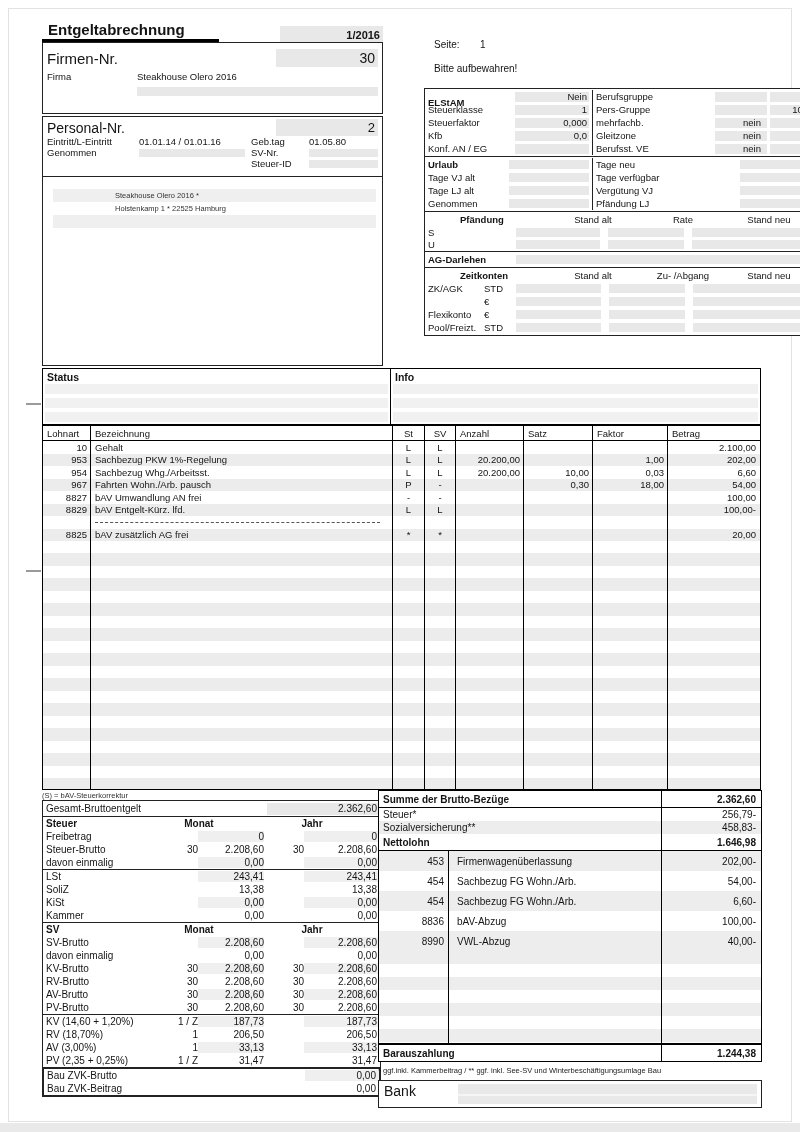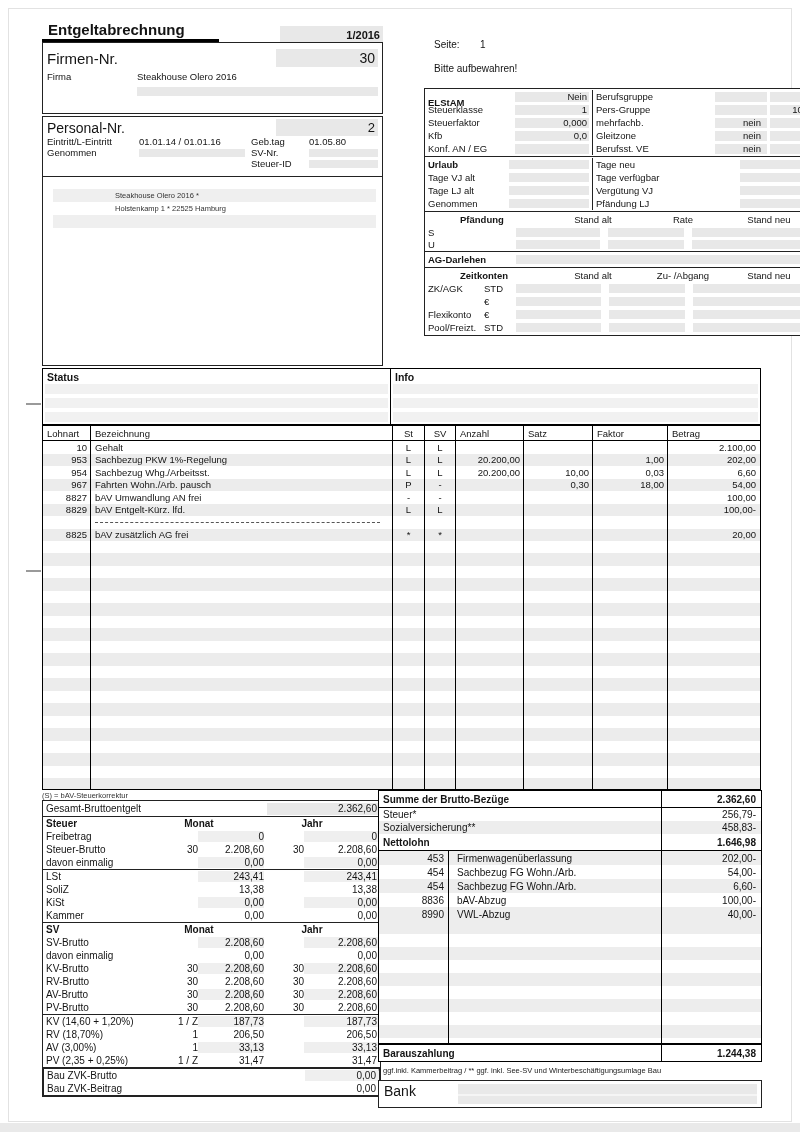--- a/index.html
+++ b/index.html
@@ -142,21 +142,21 @@
   .br{position:absolute;left:378px;top:790px;width:384px;font-size:10px;}
   .rsbox{border:1px solid #000;box-sizing:border-box;background:#fff;display:flex;flex-direction:column;height:272px;}
   .rrow2{display:flex;align-items:center;}
   .rrow2 .rl{flex:1;padding-left:4px;}
   .rrow2 .ra{width:100px;border-left:1px solid #000;box-sizing:border-box;text-align:right;padding-right:5px;align-self:stretch;display:flex;align-items:center;justify-content:flex-end;}
   .brutto{height:16px;font-weight:bold;border-bottom:1px solid #000;}
   .plainrow{height:13px;}
   .shaded2{background:#ededed;}
   .netto{height:16px;font-weight:bold;border-bottom:1px solid #000;}
   .dhost{display:contents;}
-  .ded{display:flex;align-items:center;height:14px;}
+  .ded{display:flex;align-items:center;height:20px;}
   .ded .dnr{width:70px;text-align:right;padding-right:4px;border-right:1px solid #000;box-sizing:border-box;align-self:stretch;display:flex;align-items:center;justify-content:flex-end;}
   .ded .dtx{flex:1;padding-left:8px;}
   .ded .da{width:100px;border-left:1px solid #000;box-sizing:border-box;text-align:right;padding-right:5px;align-self:stretch;display:flex;align-items:center;justify-content:flex-end;}
   .dhost .ded:nth-child(odd){background:#ededed;}
   .rfill{flex:1;display:flex;background:repeating-linear-gradient(#ededed 0 13px,#fff 13px 26px);}
   .rfill .fnr{width:70px;border-right:1px solid #000;box-sizing:border-box;}
   .rfill .ftx{flex:1;}
   .rfill .fa{width:100px;border-left:1px solid #000;box-sizing:border-box;}
   .bar{height:16px;font-weight:bold;border-top:2px solid #000;}
   .fnote{font-size:7.5px;margin-top:4px;color:#222;}

